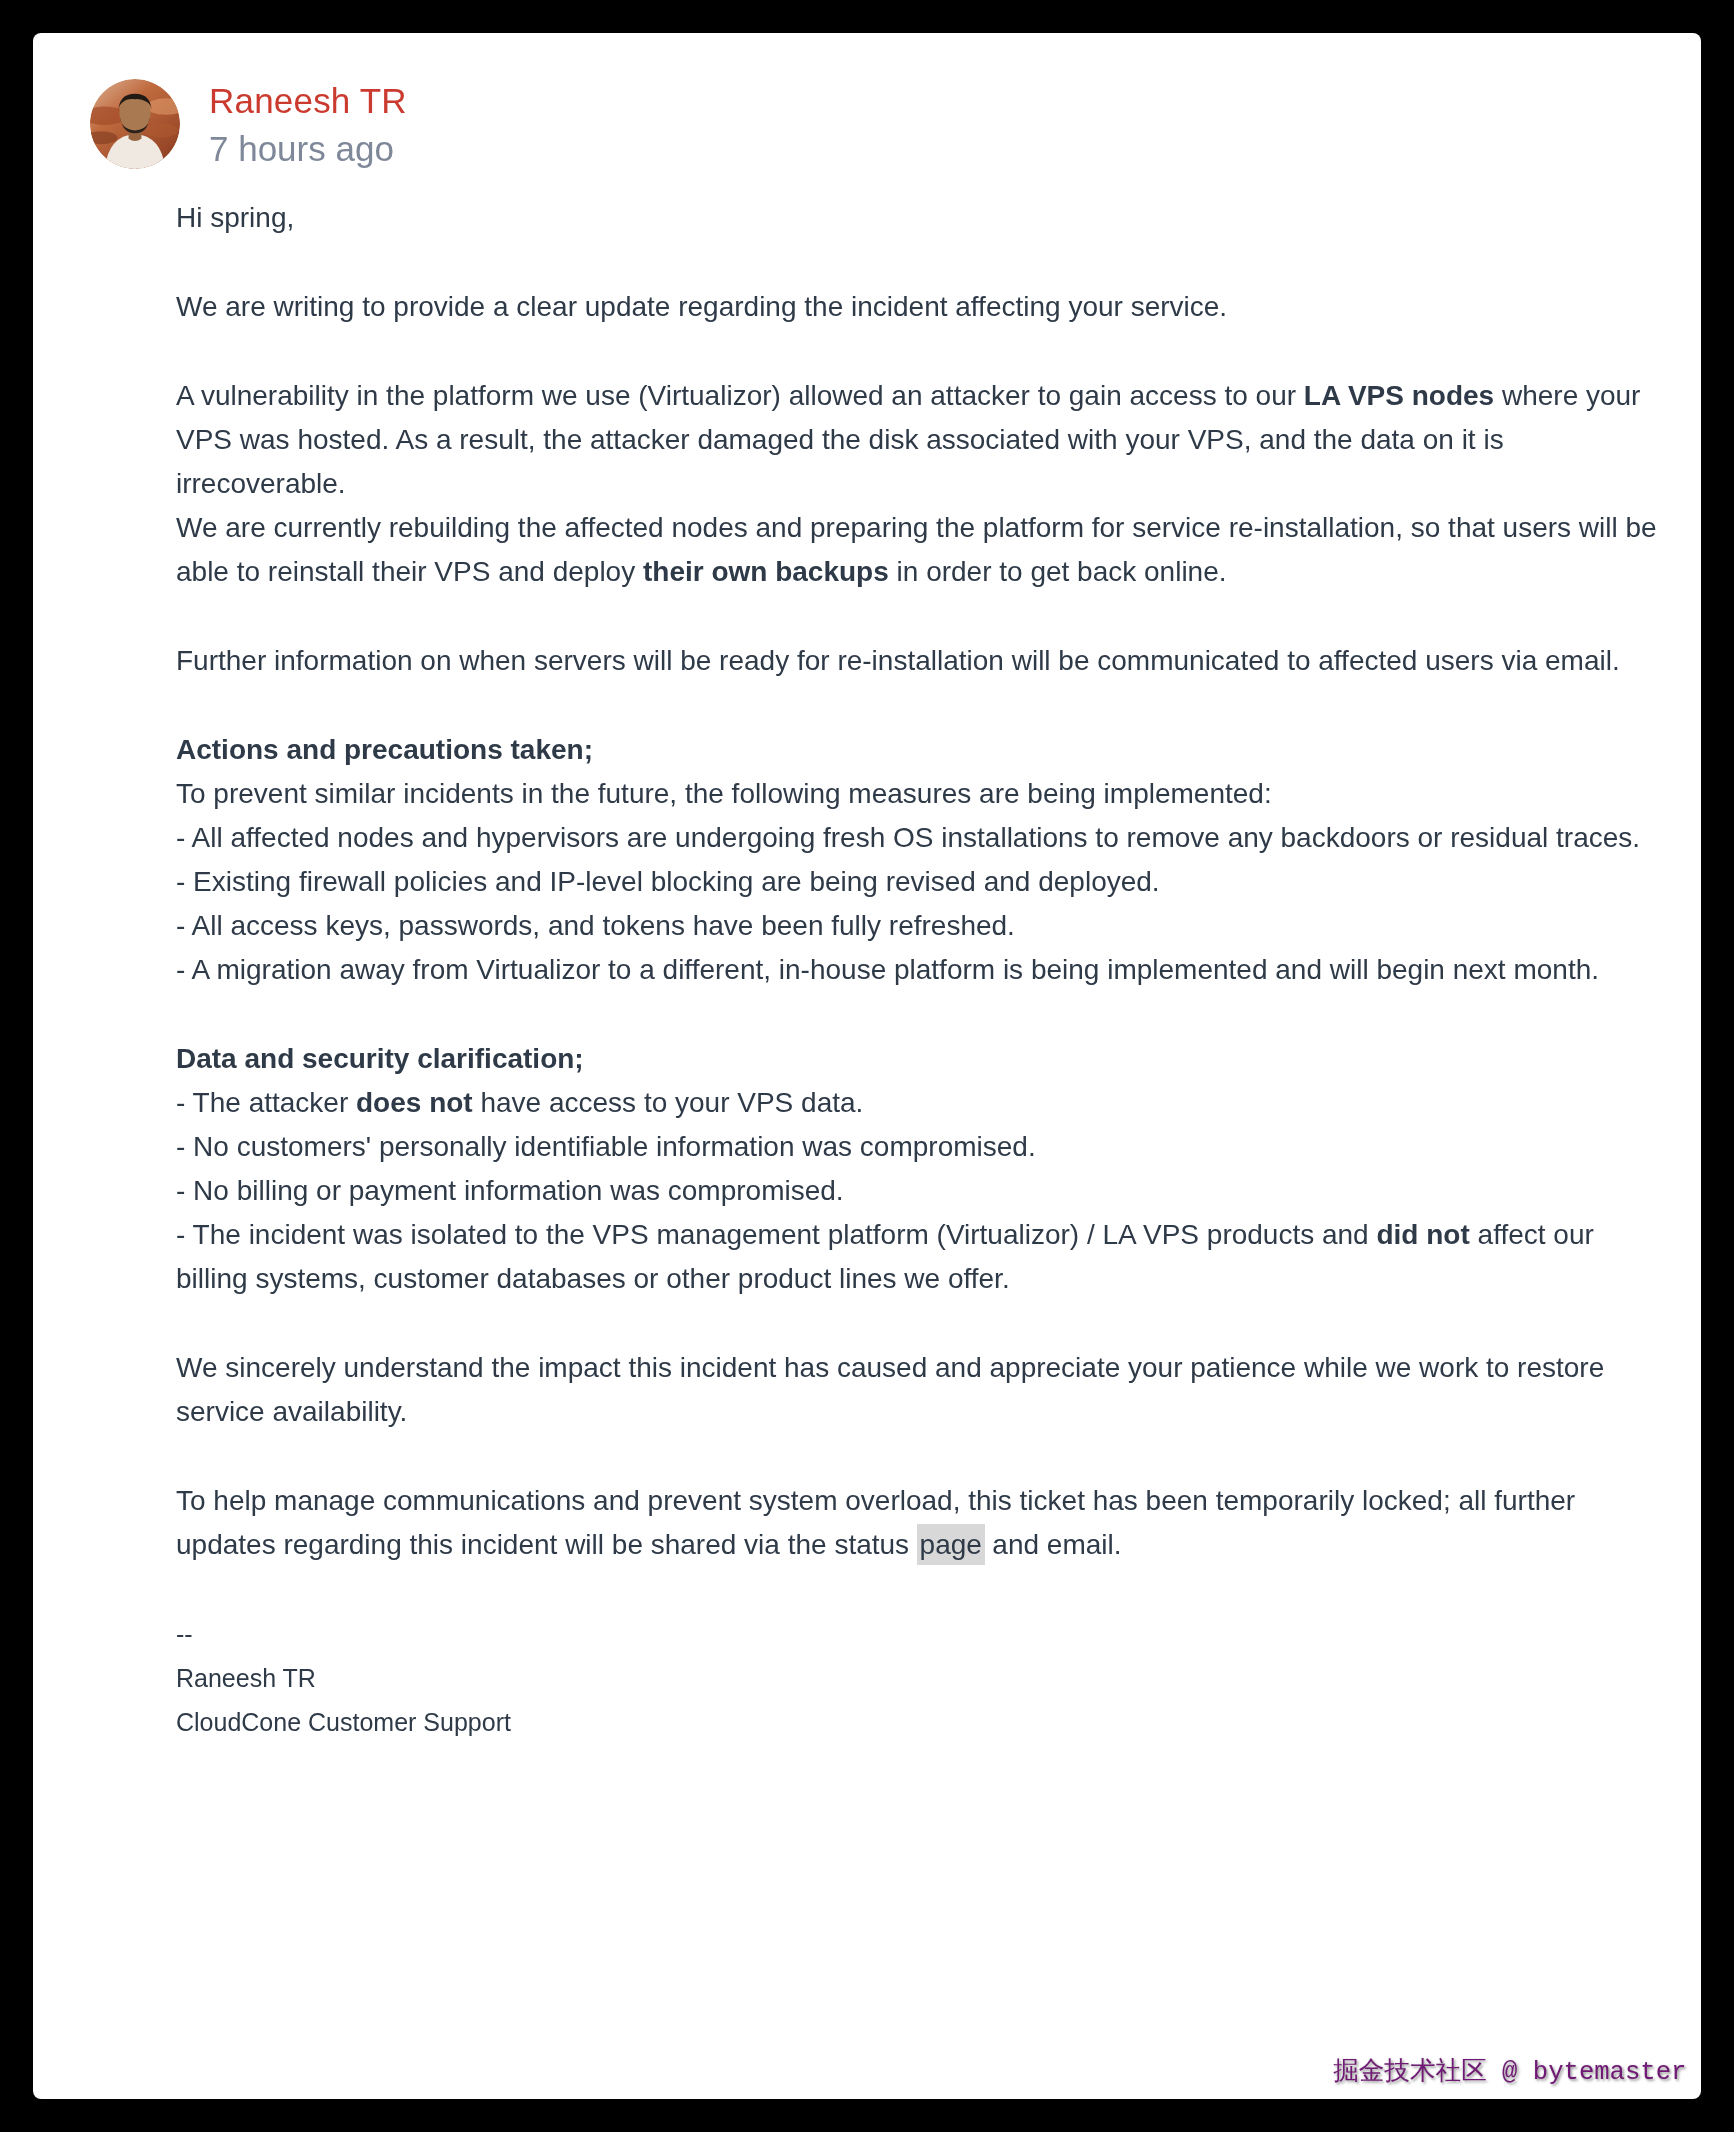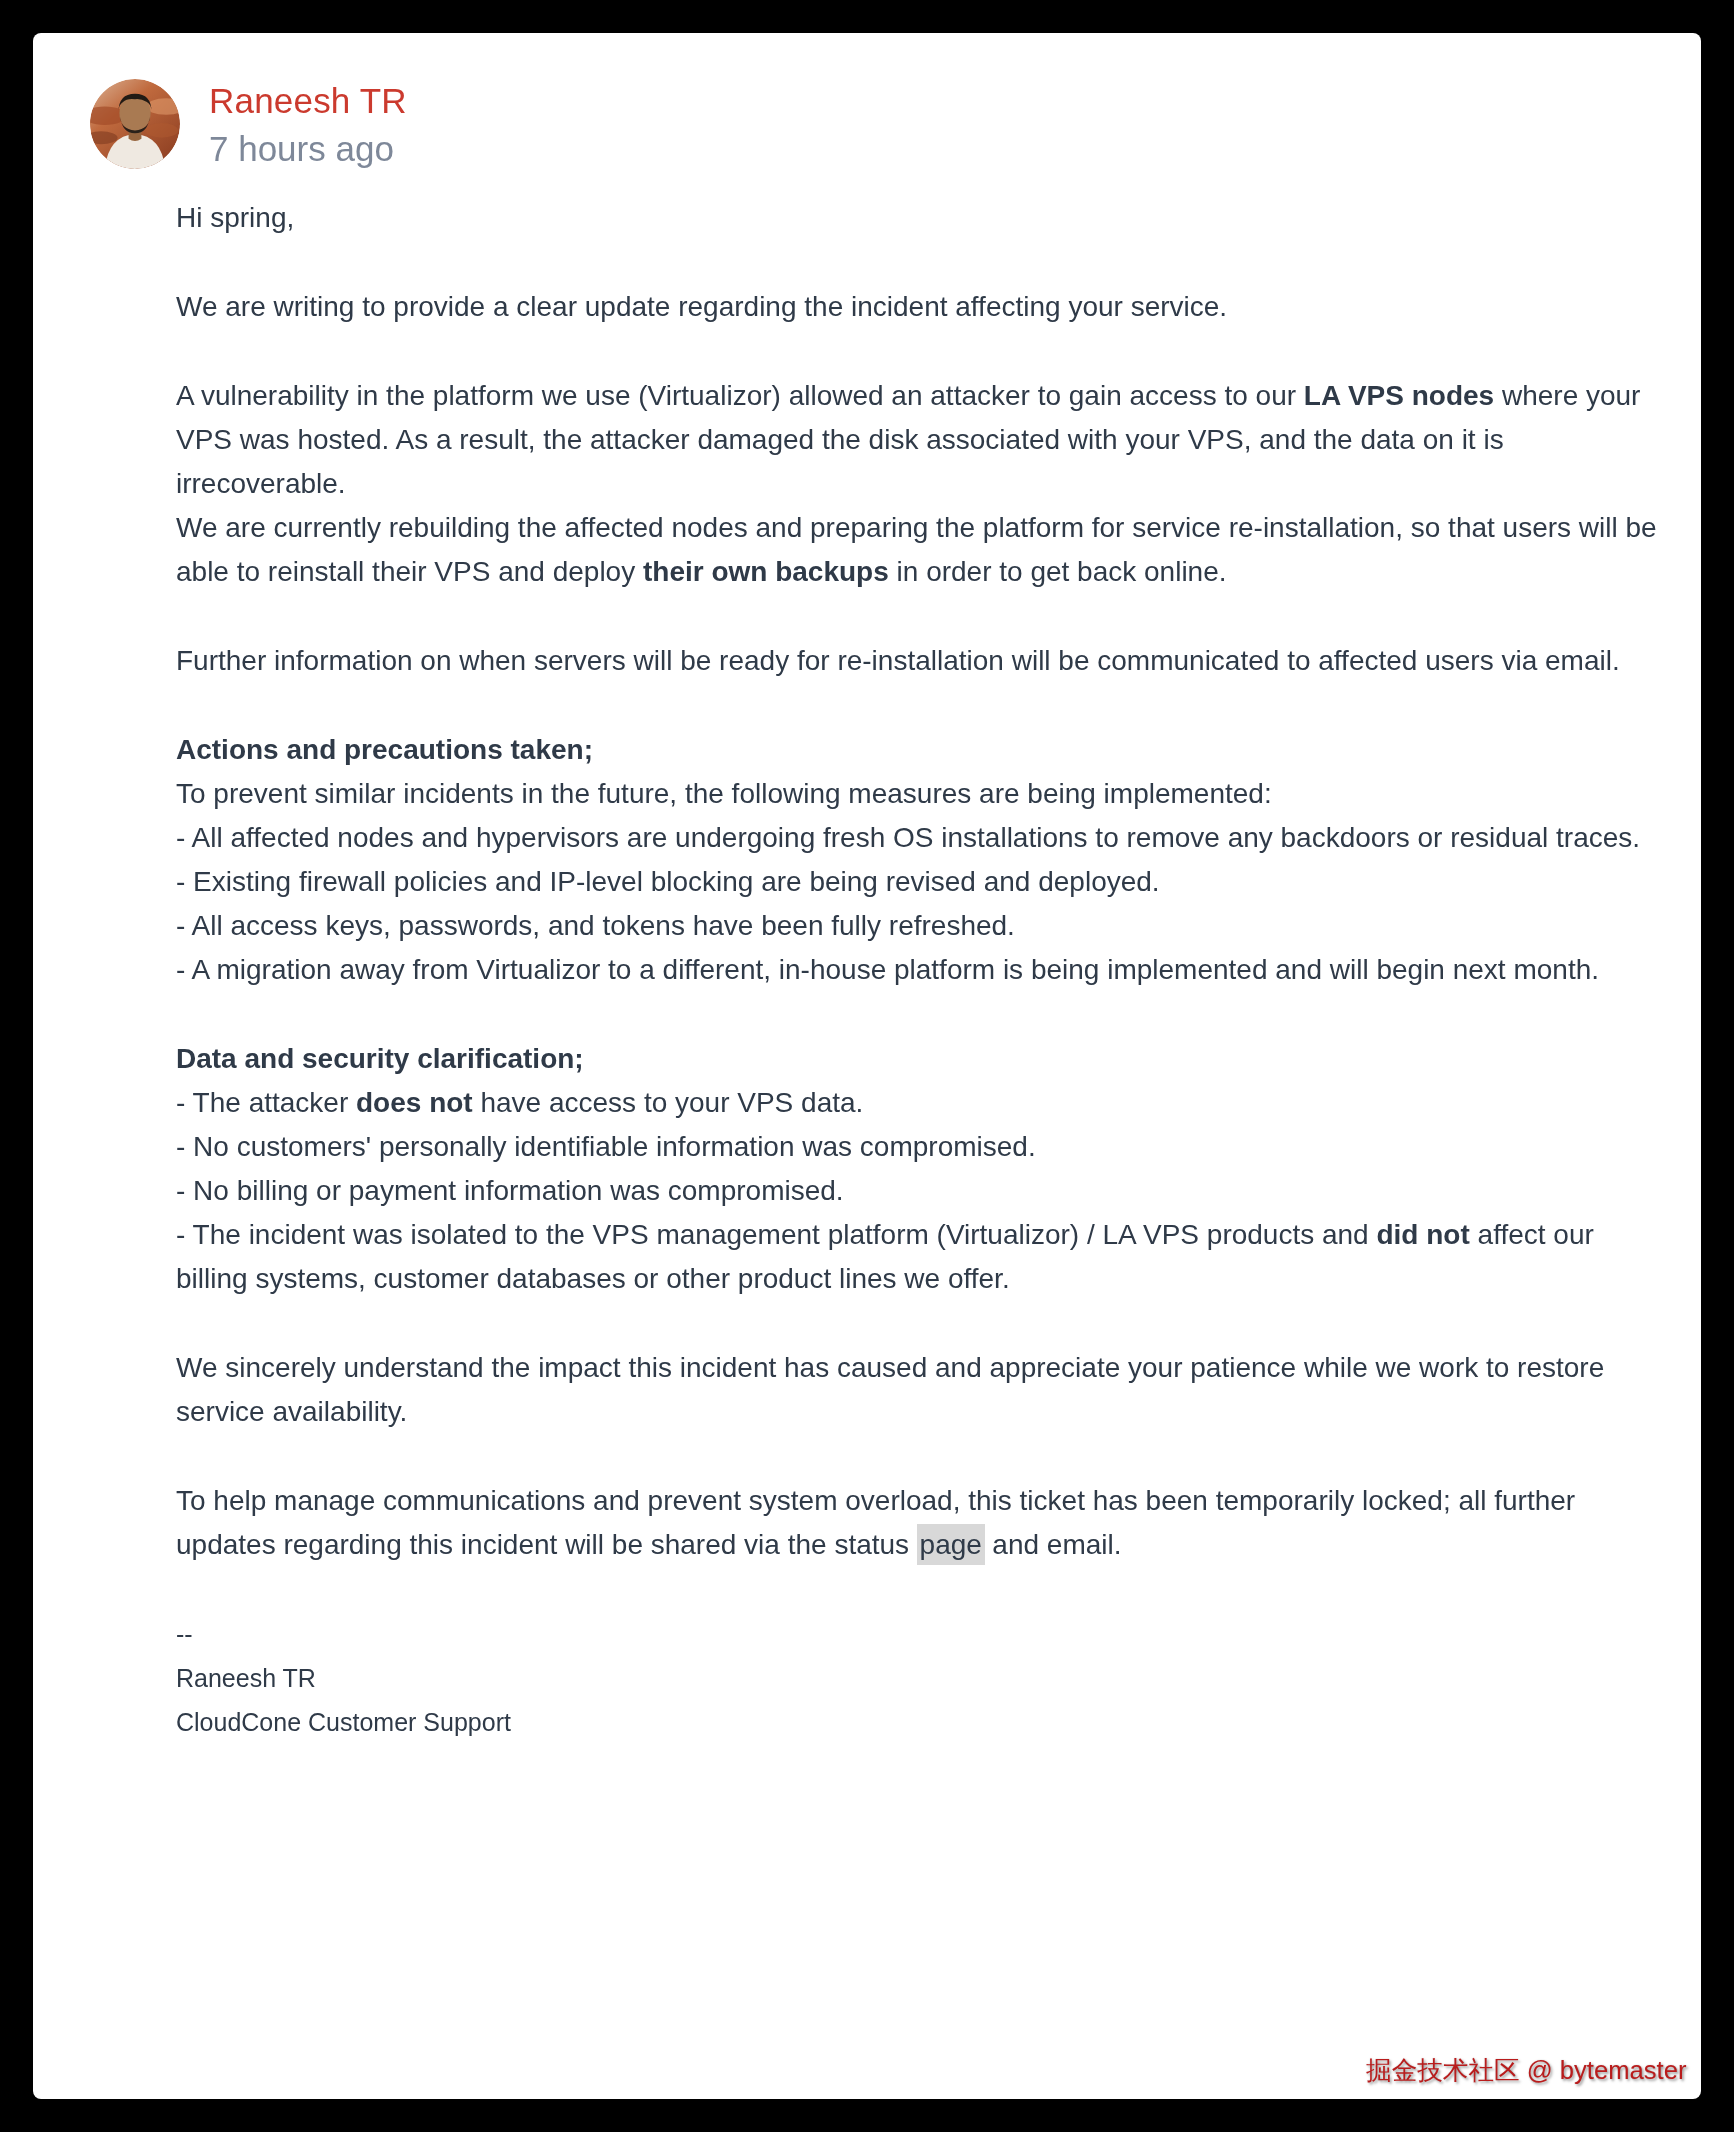--- a/index.html
+++ b/index.html
@@ -80,22 +80,22 @@
     margin-top:18.3px;
     font-size:25px;
     line-height:44px;
     color:var(--body-text);
   }
   .sig-line{margin:0;}
   .watermark{
     position:absolute;
     right:14.6px;bottom:11px;
     font-size:25.6px;
-    color:#b91c1c;
-    font-family:Liberation Sans, sans-serif;
+    color:#701a75;
+    font-family:Liberation Mono, monospace;
     text-shadow:1.8px 1.8px 2.7px rgba(0,0,0,0.38), 0 0 1.8px rgba(0,0,0,0.18);
     white-space:nowrap;
   }
 </style>
 </head>
 <body>
 
 <div class="card">
 
   <div class="header">

